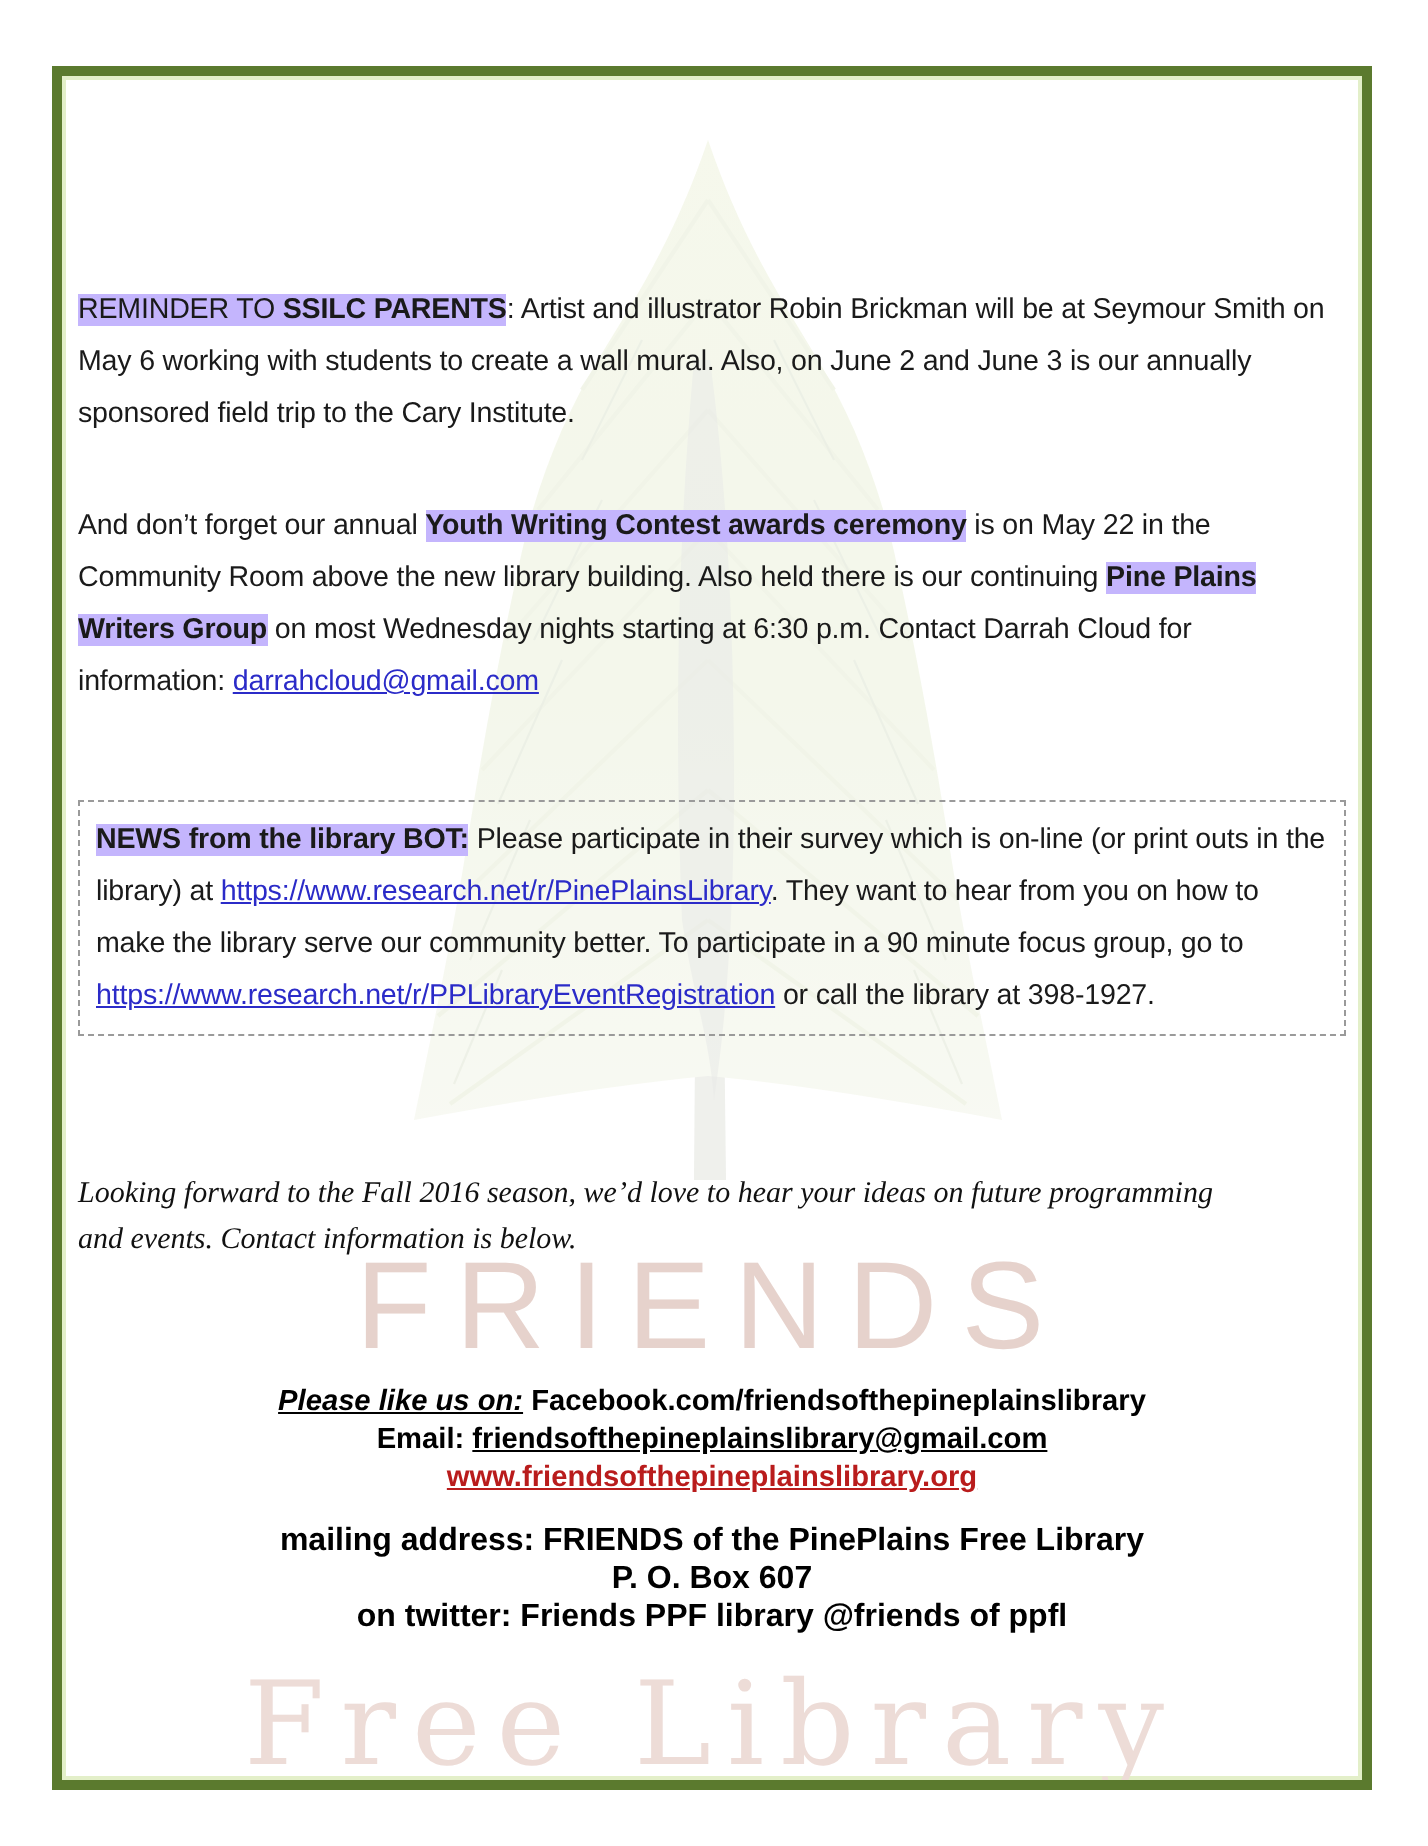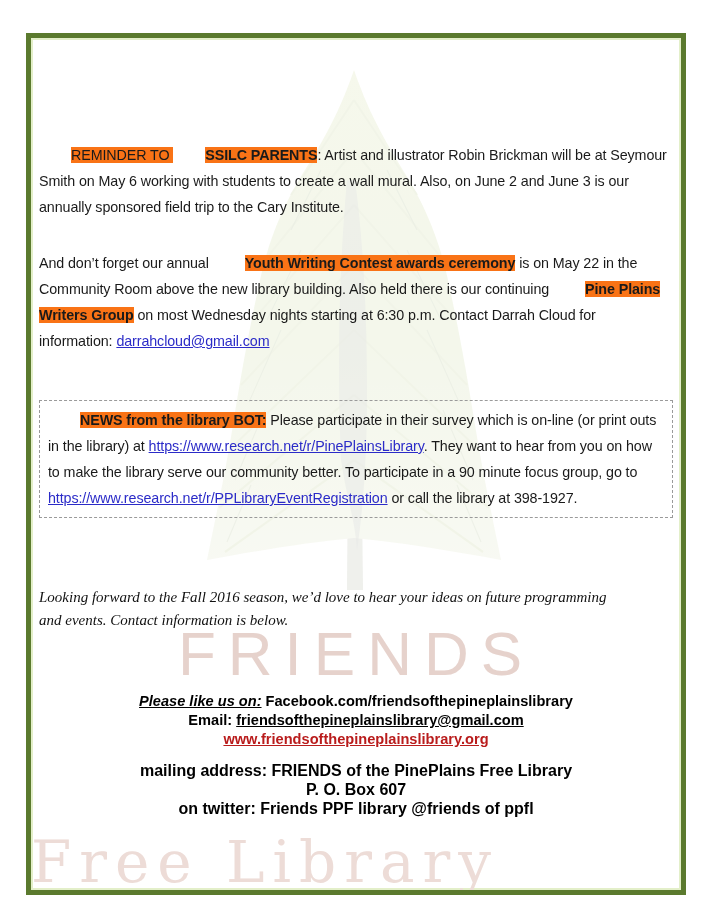--- a/index.html
+++ b/index.html
@@ -71,21 +71,21 @@
     font-size: 62px;
     letter-spacing: 12px;
     color: #e6d2cc;
     white-space: nowrap;
   }
   #freelibrary-watermark {
     position: absolute;
     left: 0;
     right: 0;
     top: 790px;
-    text-align: left;
+    text-align: center;
     font-family: "DejaVu Serif", serif;
     font-size: 58px;
     letter-spacing: 8px;
     color: #eddcd7;
     white-space: nowrap;
   }
 
   
   #content {
     position: absolute;
@@ -103,22 +103,21 @@
   }
 
   .para {
     font-size: 14.3px;
     line-height: 26px;
     color: #1a1a1a;
     letter-spacing: -0.1px;
   }
 
   .hl {
-    background: #f97316;
-    margin-left: 32px;
+    background: #c4b5fd;
   }
   .b { font-weight: bold; }
   a.lnk, .lnk {
     color: #2b2bc8;
     text-decoration: underline;
   }
 
   
   #block-reminder { top: 104px; }
   

